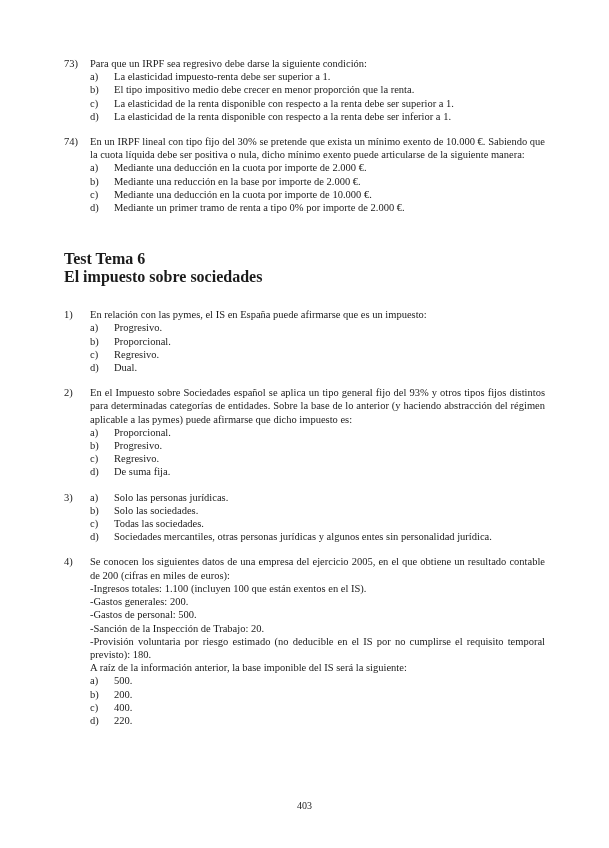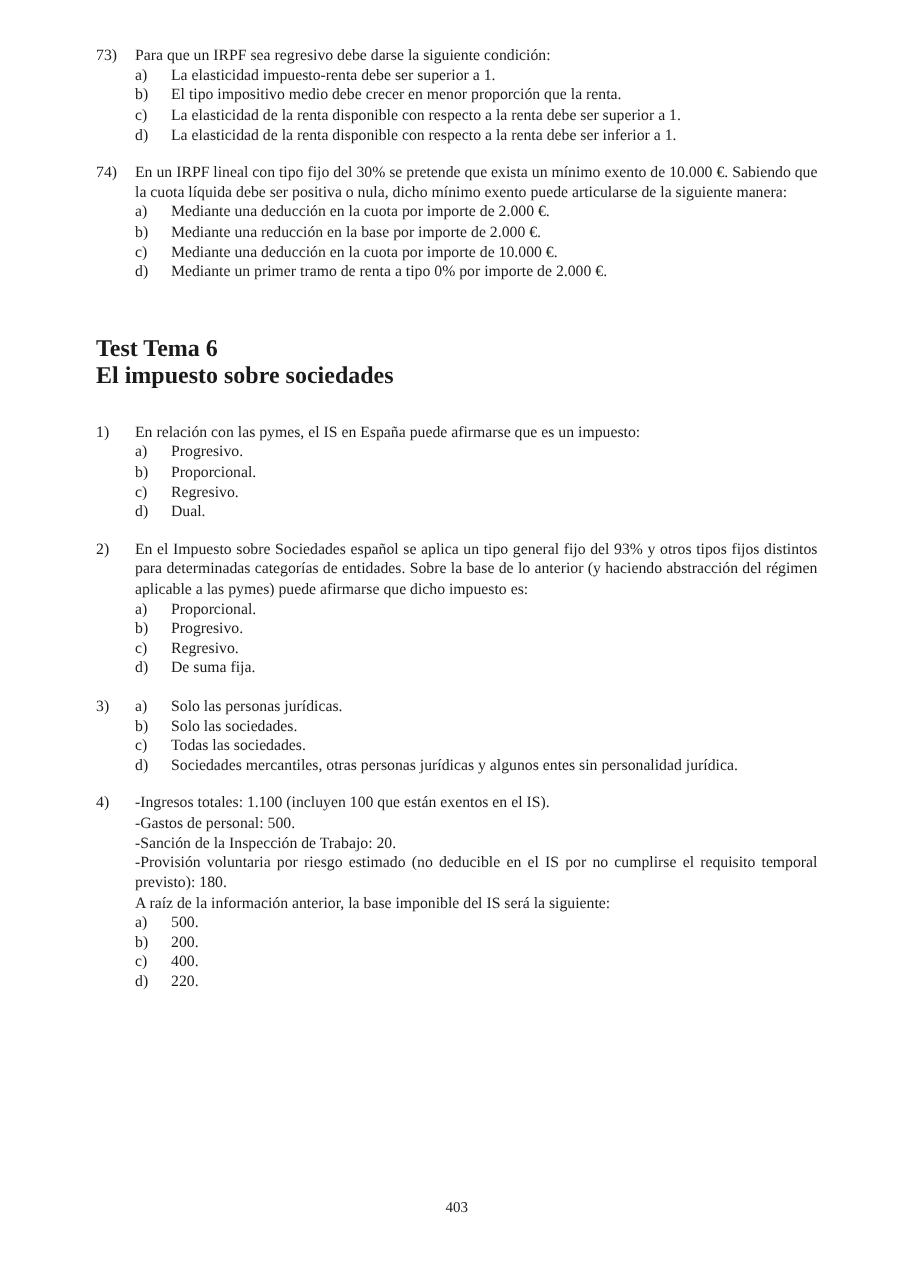--- a/index.html
+++ b/index.html
@@ -7,21 +7,21 @@
     width: 609px;
     height: 848px;
     position: relative;
     background: #ffffff;
     font-family: "Liberation Serif", serif;
     color: #1b1b1b;
     font-size: 10.5px;
     line-height: 13.2px;
     overflow: hidden;
   }
-  .content { padding: 31px 64px 0 64px; }
+  .content { padding: 57px 64px 0 64px; }
   .question { display: flex; margin-bottom: 12px; }
   .qnum { width: 26px; flex-shrink: 0; }
   .qbody { flex: 1; }
   .qtext { text-align: justify; }
   .detail { text-align: justify; }
   .option { display: flex; }
   .olet { width: 24px; flex-shrink: 0; }
   .otext { flex: 1; text-align: justify; }
   .section-heading { margin: 36px 0 22px 0; }
   .section-heading .h1 {
@@ -159,21 +159,23 @@
         <div class="option">
           <div class="olet">d)</div>
           <div class="otext">Sociedades mercantiles, otras personas jurídicas y algunos entes sin personalidad jurídica.</div>
         </div>
       </div>
     </div>
 
     <div class="question">
       <div class="qnum">4)</div>
       <div class="qbody">
+        <div class="qtext">Se conocen los siguientes datos de una empresa del ejercicio 2005, en el que obtiene un resultado contable de 200 (cifras en miles de euros):</div>
         <div class="detail">-Ingresos totales: 1.100 (incluyen 100 que están exentos en el IS).</div>
+        <div class="detail">-Gastos generales: 200.</div>
         <div class="detail">-Gastos de personal: 500.</div>
         <div class="detail">-Sanción de la Inspección de Trabajo: 20.</div>
         <div class="detail">-Provisión voluntaria por riesgo estimado (no deducible en el IS por no cumplirse el requisito temporal previsto): 180.</div>
         <div class="detail">A raíz de la información anterior, la base imponible del IS será la siguiente:</div>
         <div class="option">
           <div class="olet">a)</div>
           <div class="otext">500.</div>
         </div>
         <div class="option">
           <div class="olet">b)</div>

